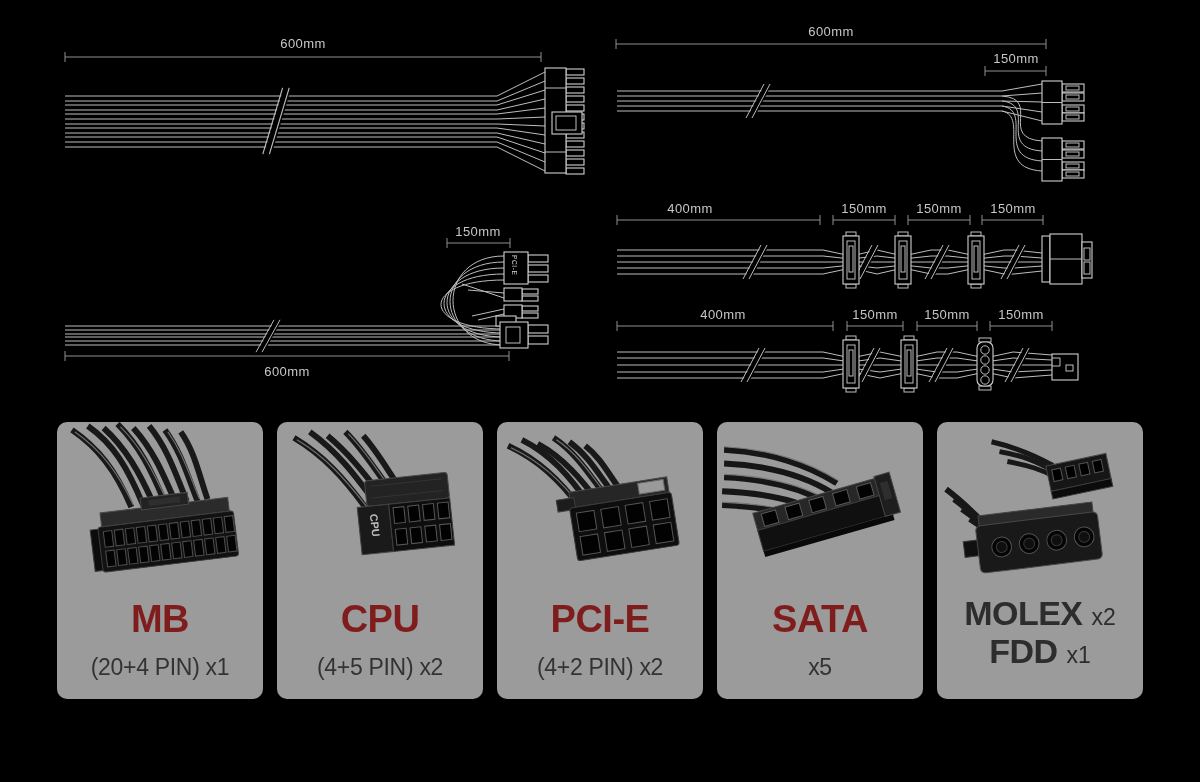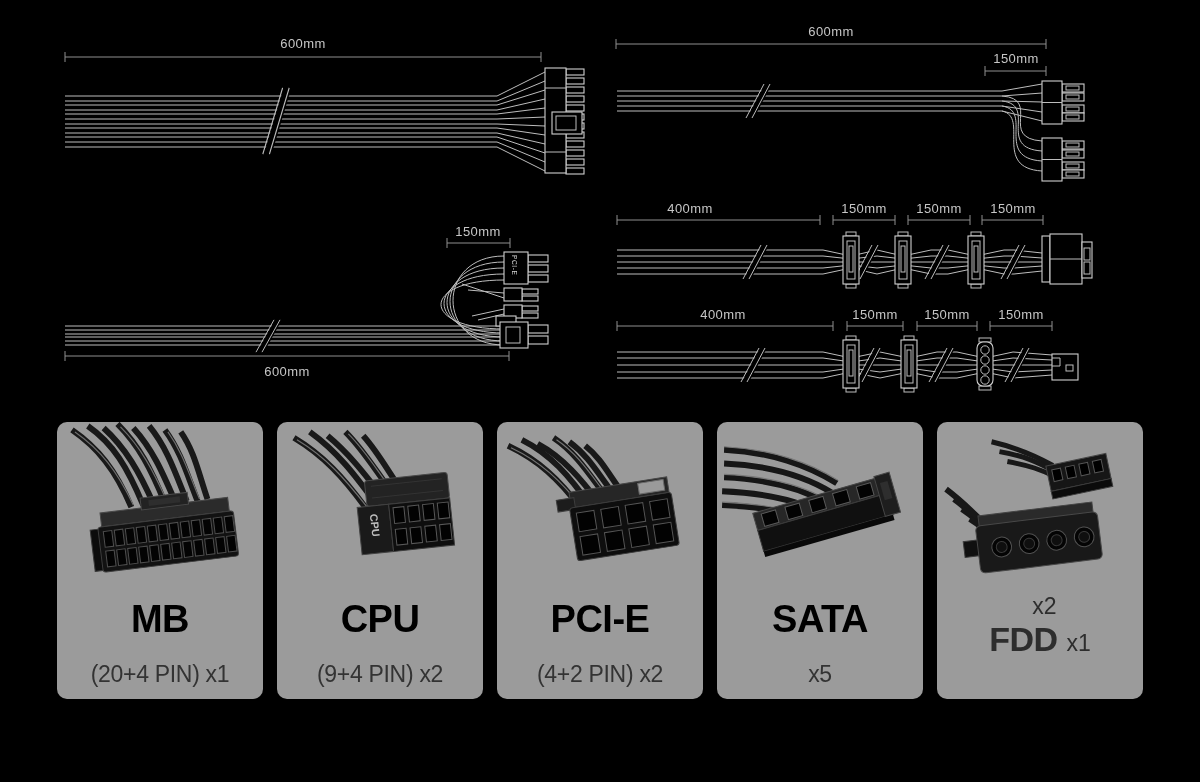--- a/index.html
+++ b/index.html
@@ -11,22 +11,22 @@
   .dim{stroke:#8f8f8f;stroke-width:1;fill:none;}
   .cf{fill:#000;stroke:#cfcfcf;stroke-width:1.1;}
   .cf2{fill:#000;stroke:#bdbdbd;stroke-width:1;}
   .dimtxt{fill:#c6c6c6;font-family:"Liberation Sans",sans-serif;font-size:13px;letter-spacing:.4px;}
   .conlbl{fill:#d2d2d2;font-family:"Liberation Sans",sans-serif;font-size:6.5px;letter-spacing:.6px;}
   
   .cards{position:absolute;left:57px;top:422px;display:flex;gap:14px;}
   .card{width:206px;height:277px;background:#9b9b9b;border-radius:10px;
         display:flex;flex-direction:column;align-items:center;overflow:hidden;}
   .card-img{width:206px;height:178px;}
-  .card-title{font-size:38px;font-weight:700;color:#000000;line-height:1.02;letter-spacing:-.5px;}
-  .card-sub{font-size:23px;font-weight:400;color:#333;margin-top:22px;letter-spacing:-.3px;}
+  .card-title{font-size:38px;font-weight:700;color:#7f1d1d;line-height:1.02;letter-spacing:-.5px;}
+  .card-sub{font-size:23px;font-weight:400;color:#333;margin-top:15px;letter-spacing:-.3px;}
   .card-lines{display:flex;flex-direction:column;align-items:center;margin-top:-6px;}
   .mline{display:flex;align-items:baseline;line-height:1.12;}
   .ml-label{font-size:34px;font-weight:700;color:#2d2d2d;letter-spacing:-.5px;}
   .ml-qty{font-size:23px;font-weight:400;color:#2d2d2d;margin-left:9px;}
 </style>
 </head>
 <body>
 
 <div class="page">
 
@@ -389,21 +389,21 @@
               <rect x="148" y="86" width="11" height="16"></rect>
               <rect x="163" y="86" width="11" height="16"></rect>
           <rect x="118" y="108" width="11" height="16"></rect>
               <rect x="133" y="108" width="11" height="16"></rect>
               <rect x="148" y="108" width="11" height="16"></rect>
               <rect x="163" y="108" width="11" height="16"></rect>
         </g>
       </g>
     </svg>
     <div class="card-title">CPU</div>
-    <div class="card-sub">(9+4 PIN) x2</div>
+    <div class="card-sub">(4+5 PIN) x2</div>
   </div>
 
   <div class="card">
     <svg class="card-img" viewBox="0 0 206 180">
       <g stroke="#191919" stroke-width="6" fill="none">
         <path d="M10,24 C40,38 62,58 84,88"></path>
             <path d="M24,18 C52,32 72,54 94,86"></path>
         <path d="M40,22 C66,36 84,58 104,84"></path>
             <path d="M56,16 C80,32 94,56 114,82"></path>
         <path d="M72,20 C94,36 104,58 124,82"></path>
@@ -503,20 +503,21 @@
         <g fill="#0f0f0f" stroke="#3a3a3a">
           <circle cx="64" cy="122" r="5.5"></circle>
               <circle cx="92" cy="122" r="5.5"></circle>
               <circle cx="120" cy="122" r="5.5"></circle>
               <circle cx="148" cy="122" r="5.5"></circle>
         </g>
       </g>
     </svg>
     <div class="card-lines">
       <div class="mline">
+        <span class="ml-label">MOLEX</span>
         <span class="ml-qty">x2</span>
       </div>
       <div class="mline">
         <span class="ml-label">FDD</span>
         <span class="ml-qty">x1</span>
       </div>
     </div>
   </div>
 
 </div>

